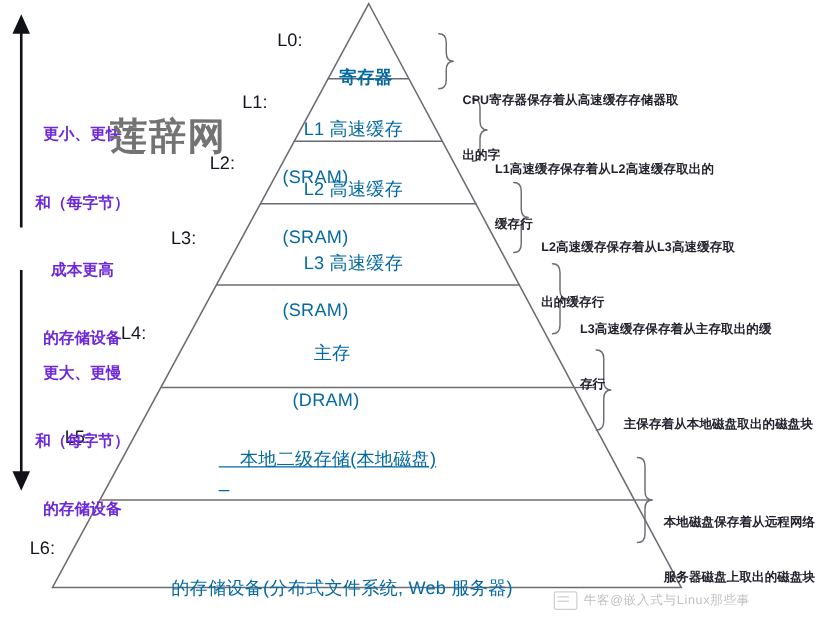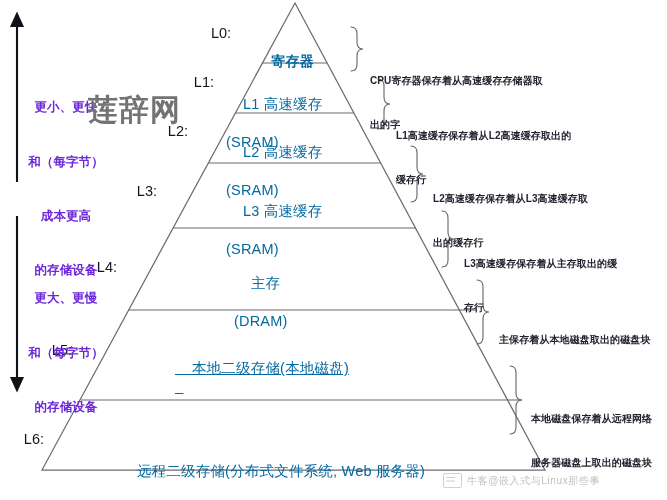--- a/index.html
+++ b/index.html
@@ -184,24 +184,24 @@
   <div class="abs tier-label" style="left:234px; top:255px; width:122px;">
     <span>主存</span>
     <span class="sub">(DRAM)</span>
   </div>
 
   <div class="abs tier-label" style="left:175px; top:340px; width:240px;text-decoration:underline;">
     <span>本地二级存储(本地磁盘)</span>
   </div>
 
   <div class="abs tier-label" style="left:120px; top:443px; width:350px;">
-    <span>远程二级存储(分布式文件系统, Web 服务器)</span>
-  </div>
-
-  <div class="abs lvl-marker" style="left:200px; top:24px; width:42px;text-align:center;">L0:</div>
+    <span>的存储设备(分布式文件系统, Web 服务器)</span>
+  </div>
+
+  <div class="abs lvl-marker" style="left:200px; top:24px; width:42px;">L0:</div>
   <div class="abs lvl-marker" style="left:172px; top:73px; width:42px;">L1:</div>
   <div class="abs lvl-marker" style="left:146px; top:122px; width:42px;">L2:</div>
   <div class="abs lvl-marker" style="left:115px; top:182px; width:42px;">L3:</div>
   <div class="abs lvl-marker" style="left:75px; top:258px; width:42px;">L4:</div>
   <div class="abs lvl-marker" style="left:30px; top:341px; width:42px;">L5:</div>
   <div class="abs lvl-marker" style="left:2px; top:430px; width:42px;">L6:</div>
 
   <div class="abs axis-caption" style="left:12px; top:62px; width:108px;">
     <div>更小、更快</div>
     <div>和（每字节）</div>

